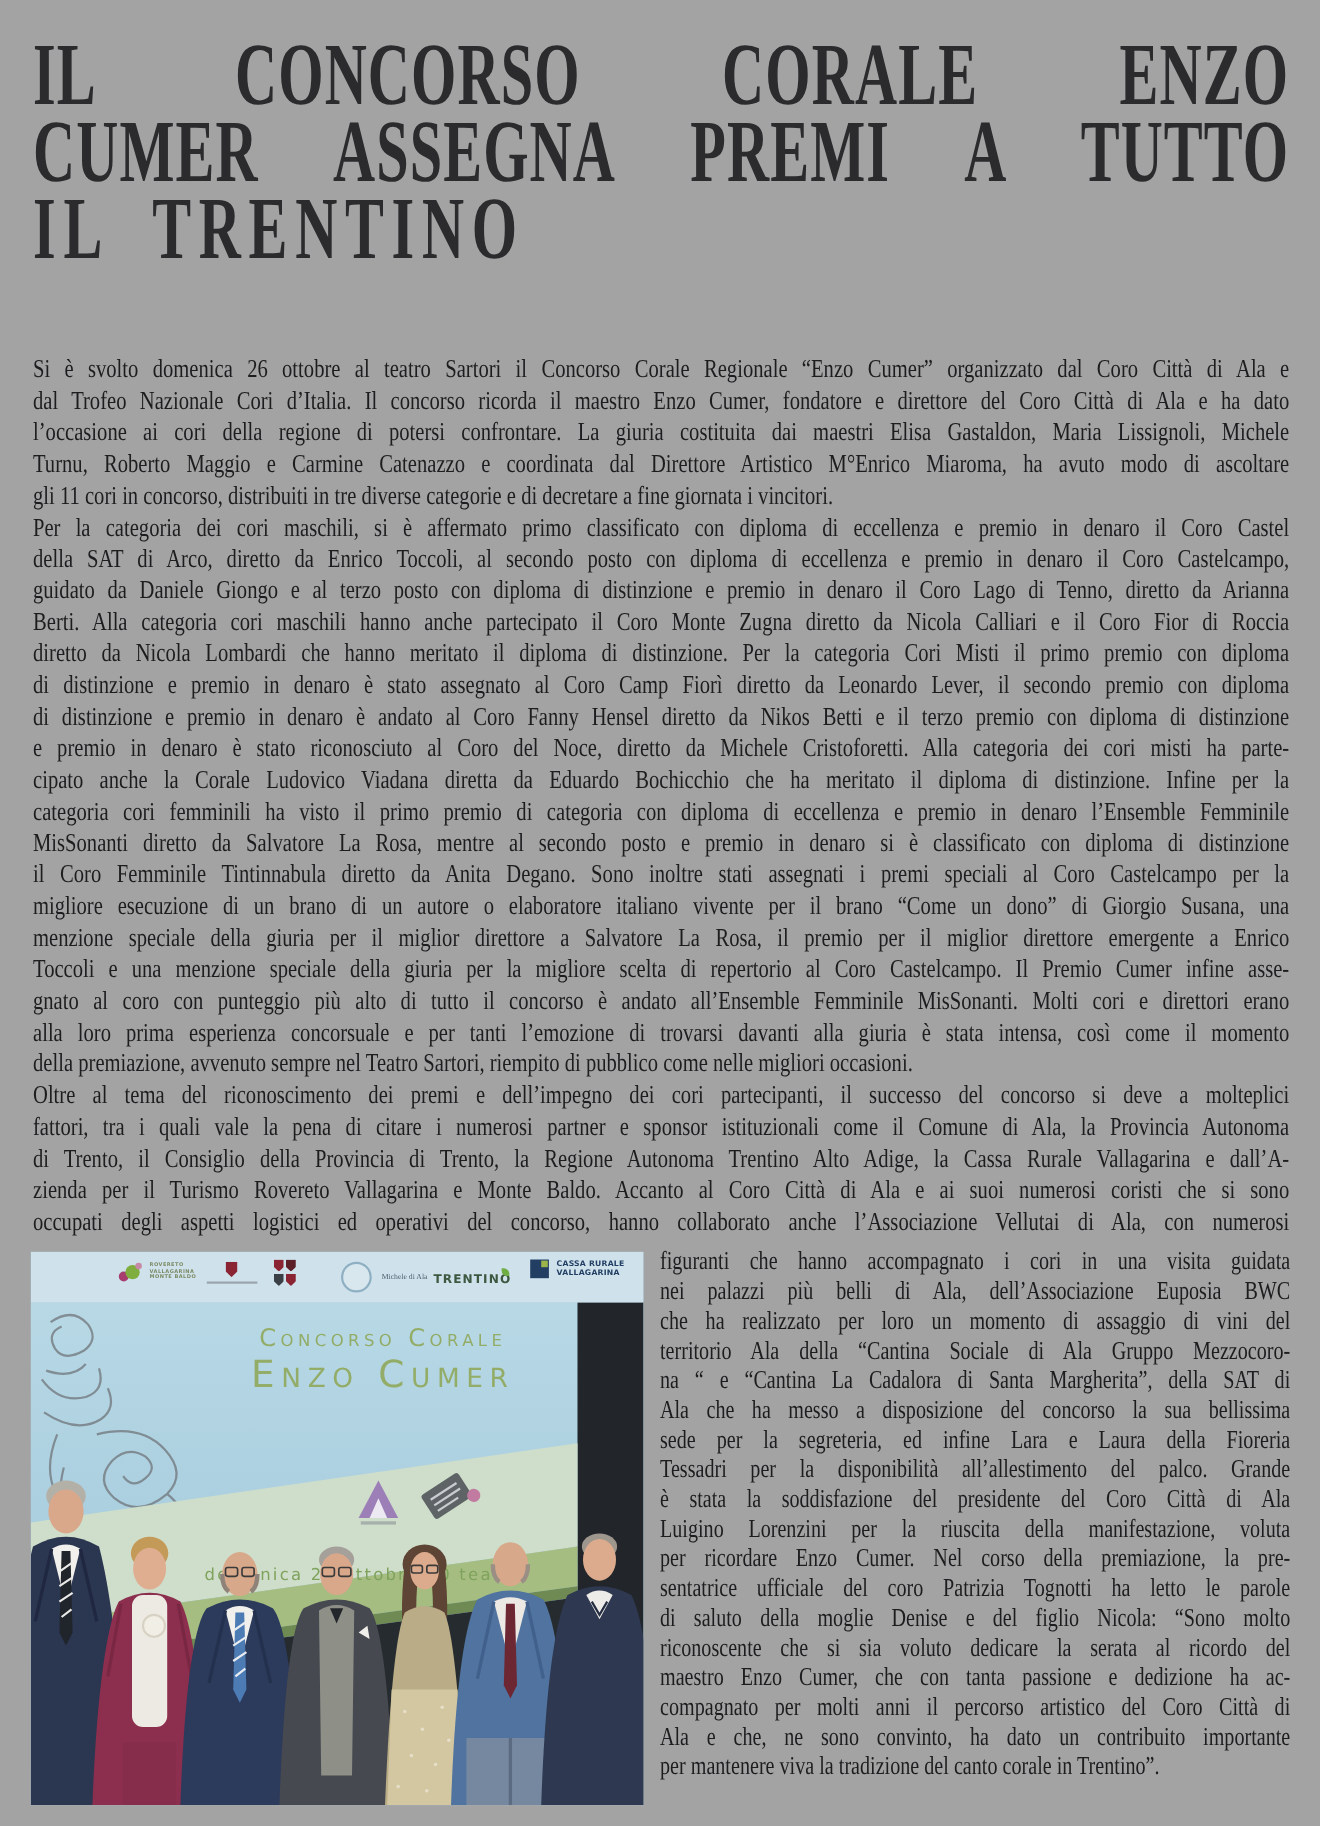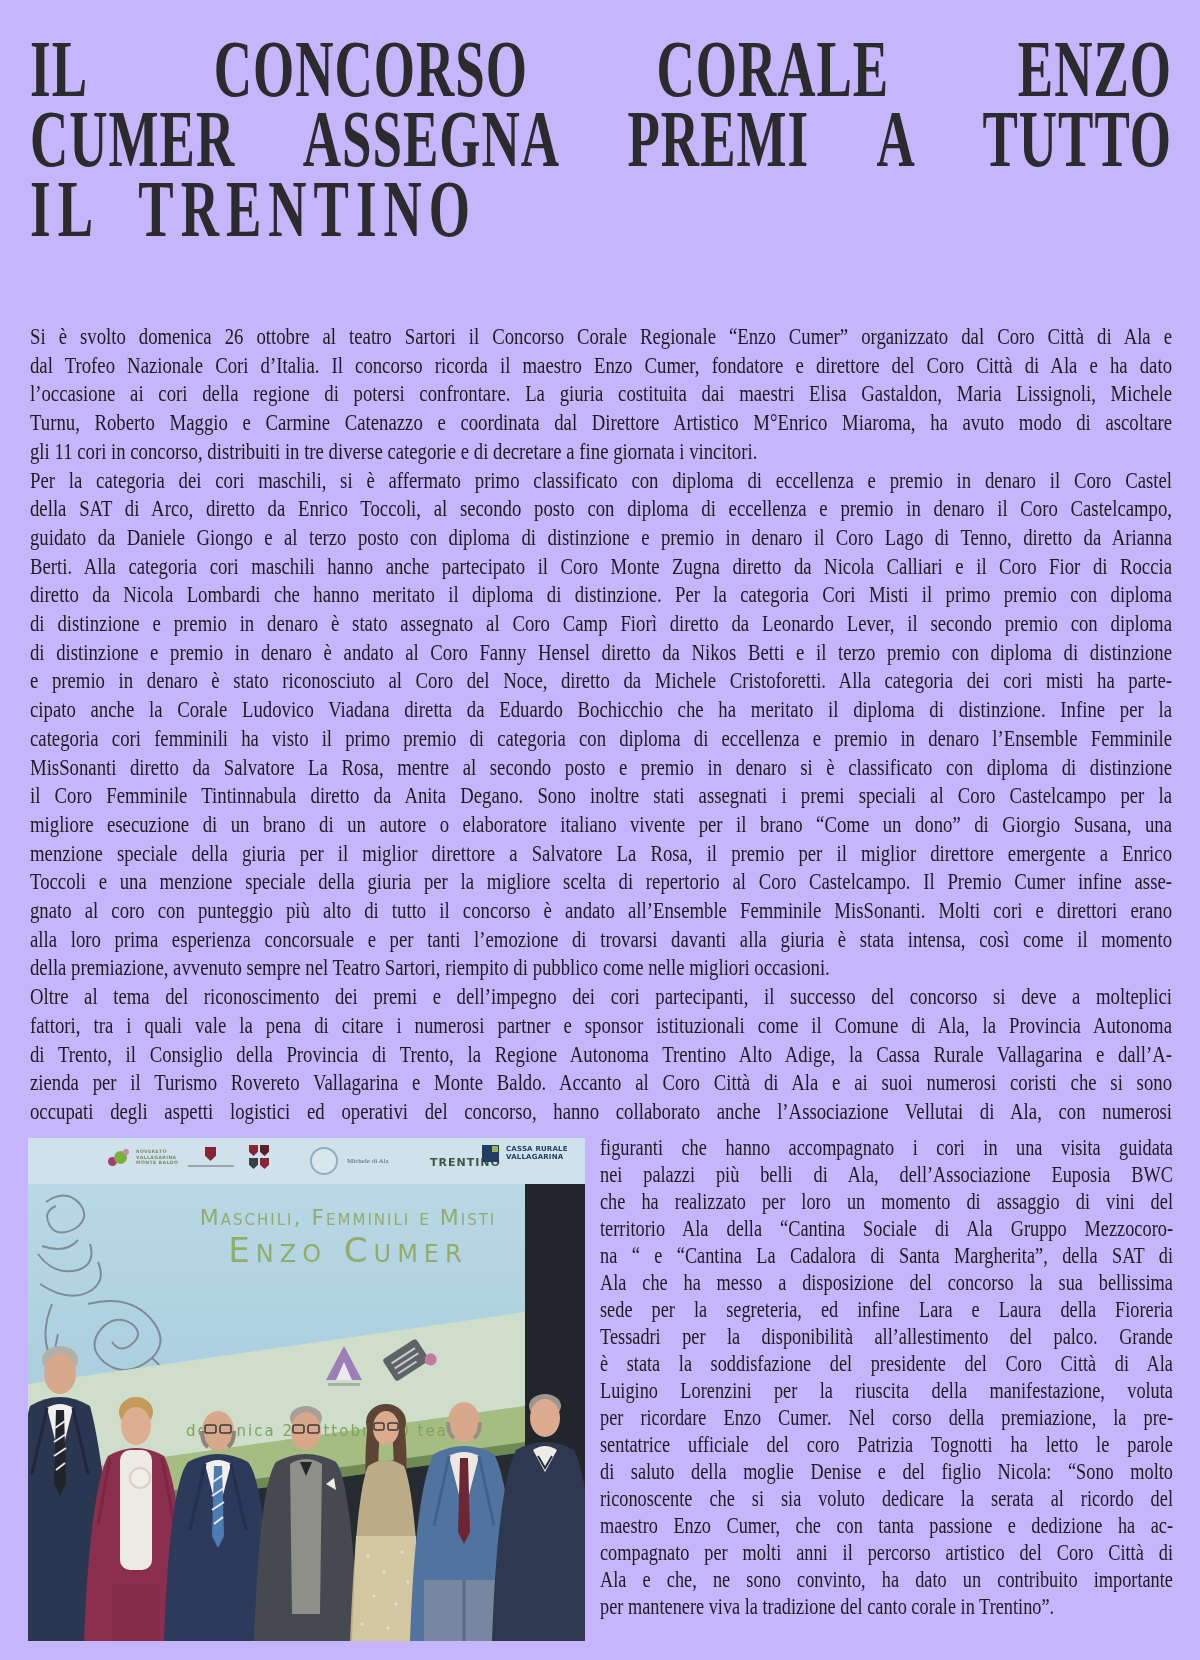--- a/index.html
+++ b/index.html
@@ -1,16 +1,16 @@
 <!DOCTYPE html>
 <html><head>
 <meta charset="utf-8">
 <style>
   html,body{margin:0;padding:0;background:#e9e9e7;}
-  .page{position:relative;width:1200px;height:1660px;background:#c4b5fd;overflow:hidden;
+  .page{position:relative;width:1200px;height:1660px;background:#a3a3a3;overflow:hidden;
         font-family:"Liberation Serif",serif;color:#1d1d1f;}
 
   
   .headline{position:absolute;left:30px;top:34px;width:1142px;
             transform:scaleY(1.52);transform-origin:top left;
             font-weight:bold;font-size:53px;line-height:46px;color:#2b2b2e;letter-spacing:1px;}
   .headline .tline{text-align:justify;text-align-last:justify;}
   .headline .tline-end{text-align-last:left;letter-spacing:7px;word-spacing:22px;}
 
   
@@ -48,21 +48,21 @@
   .crest-caption{width:46px;height:2px;background:#9aa4ac;margin-top:4px;margin-left:-17px;}
   .lg-quad{left:176px;top:6px;width:26px;}
   .lg-quad .shield{float:left;width:9px;height:11px;margin:1px;}
   .sh-b{background:#5d1f28;} .sh-d{background:#3a3f45;}
   .lg-comune{left:238px;top:9px;}
   .comune-circle{display:inline-block;width:24px;height:24px;border-radius:50%;
                  border:2px solid #8fb0c2;background:#d8e6ee;vertical-align:middle;}
   .comune-label{display:inline-block;vertical-align:middle;margin-left:5px;font-size:7px;
                 color:#4f616e;font-family:"Liberation Serif",serif;}
   .lg-trentino{left:322px;top:15px;font-family:"DejaVu Sans",sans-serif;font-weight:bold;
-               font-size:11px;letter-spacing:1px;color:#3c5840;margin-left:36px;}
+               font-size:11px;letter-spacing:1px;color:#3c5840;}
   .leaf{display:inline-block;width:7px;height:7px;background:#6fae44;border-radius:0 70% 0 70%;
         margin-left:-9px;margin-bottom:6px;}
   .lg-cassa{left:410px;top:7px;}
   .cassa-icon{display:inline-block;width:17px;height:17px;background:#223f63;position:relative;vertical-align:top;}
   .cassa-icon::after{content:"";position:absolute;right:1px;top:1px;width:6px;height:6px;background:#9bb54a;}
   .cassa-txt{display:inline-block;margin-left:3px;}
   .cassa-txt i{display:block;font-style:normal;font-family:"DejaVu Sans",sans-serif;
                font-size:7px;line-height:8px;font-weight:bold;color:#223f63;letter-spacing:.2px;}
   .cassa-sub{width:62px;height:2px;background:#aeb7bd;margin-top:2px;}
 
@@ -147,21 +147,21 @@
       <div class="lg lg-cassa">
         <span class="cassa-icon"></span>
         <span class="cassa-txt">
           <i>CASSA RURALE</i><i>VALLAGARINA</i>
           <span class="cassa-sub"></span>
         </span>
       </div>
     </div>
 
     <div class="slide-text">
-      <div class="sl3">Maschili, Femminili e Misti</div>
+      <div class="sl1">Concorso Corale</div>
       <div class="sl4">Enzo Cumer</div>
     </div>
 
     <svg width="557" height="457" viewBox="0 0 557 457">
 
       <g stroke="#70757a" fill="none" stroke-width="2" opacity="0.75">
         <path d="M18,18 q20,-14 34,2 q10,14 -4,24 q-18,10 -26,-2 q-8,-14 6,-20 m-14,40 q24,8 36,-6"></path>
         <path d="M10,70 q16,22 40,16 q18,-6 12,-26 m-50,40 q30,20 52,6 q14,-10 6,-28"></path>
         <path d="M60,120 q40,-10 62,14 q20,22 2,40 q-26,22 -48,4 q-18,-16 -2,-34 q14,-14 30,-4 q12,10 0,20 q-12,10 -20,-2"></path>
         <path d="M30,150 q-10,40 10,66 q14,18 36,14 m-52,-110 q-12,30 -2,52"></path>

